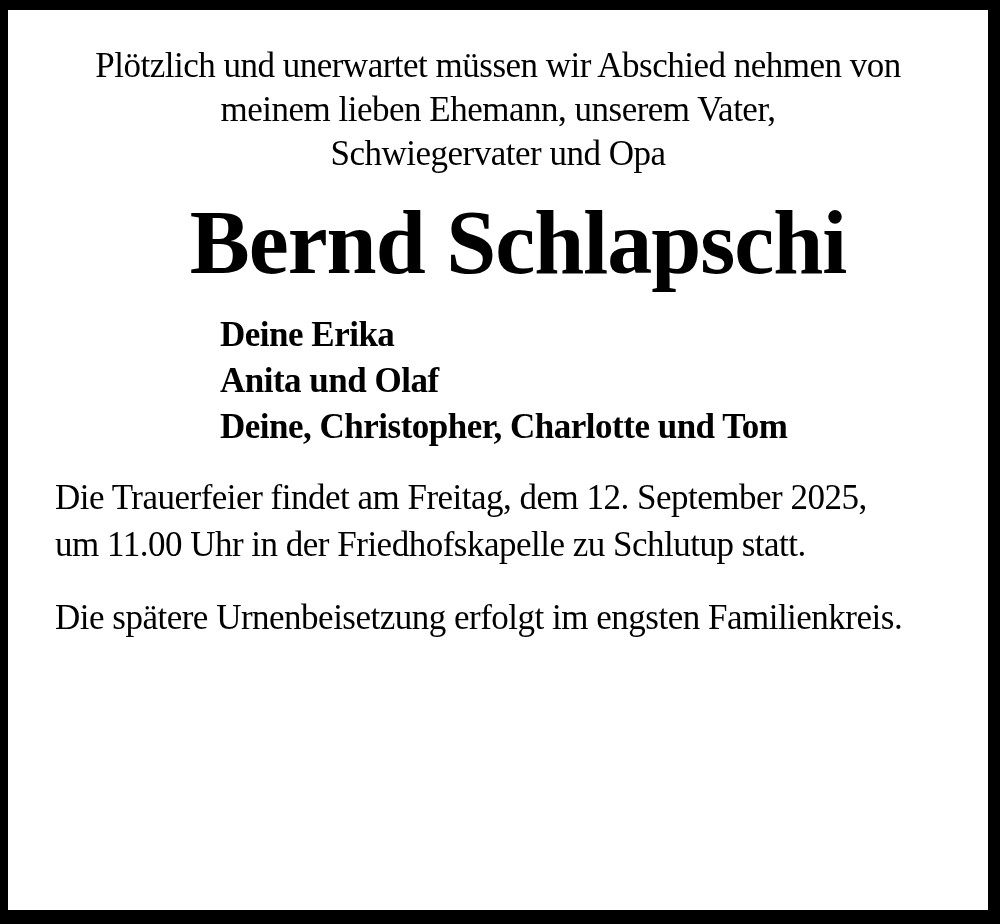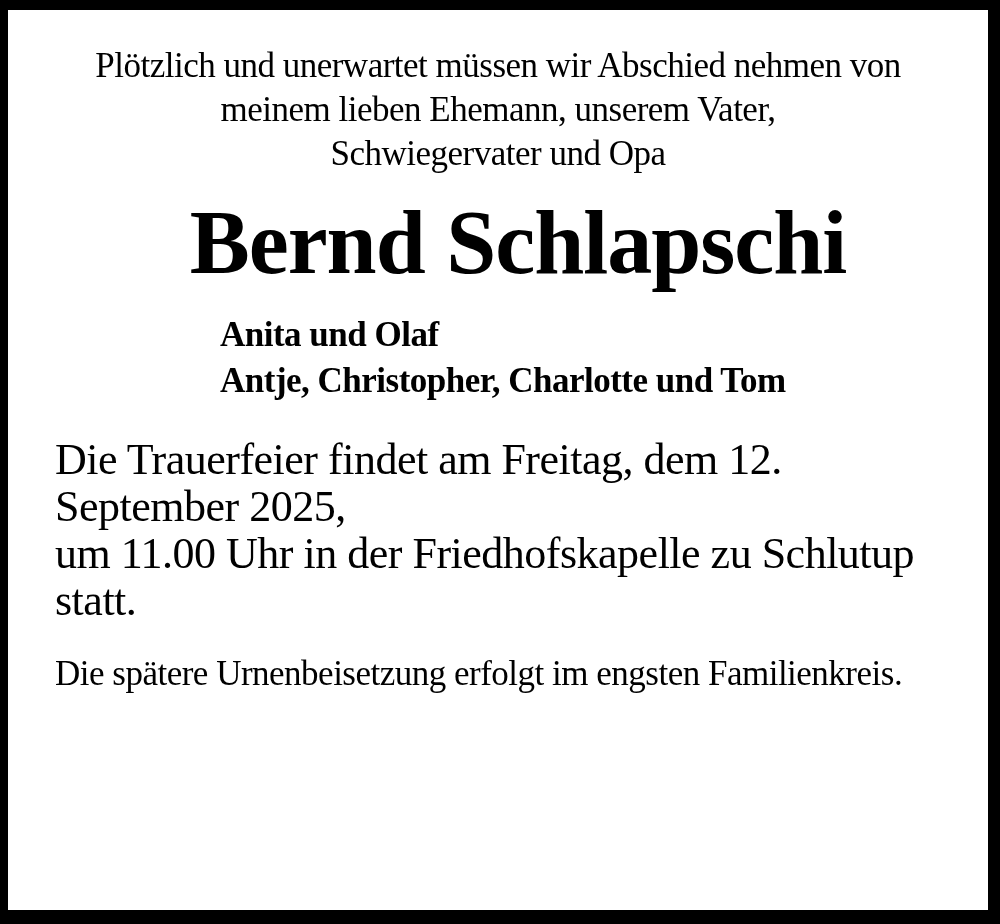--- a/index.html
+++ b/index.html
@@ -60,23 +60,23 @@
     letter-spacing: -0.5px;
   }
   .family {
     margin: 24px 0 0 212px;
     font-size: 35px;
     line-height: 46px;
     font-weight: bold;
     letter-spacing: -0.5px;
   }
   .funeral {
-    margin: 32px 0 0 47px;
+    margin: 24px 0 0 47px;
     max-width: 900px;
-    font-size: 44px;
+    font-size: 35px;
     line-height: 47px;
     letter-spacing: -0.5px;
     font-family: Liberation Serif, serif;
   }
   .burial {
     margin: 26px 0 0 47px;
     max-width: 910px;
     font-size: 35px;
     line-height: 47px;
     letter-spacing: -0.5px;
@@ -93,22 +93,23 @@
       <div>Plötzlich und unerwartet müssen wir Abschied nehmen von</div>
       <div>meinem lieben Ehemann, unserem Vater,</div>
       <div>Schwiegervater und Opa</div>
     </div>
 
     <h1 class="deceased-name">Bernd Schlapschi</h1>
 
 
 
     <div class="family">
+      <div>Deine Erika</div>
       <div>Anita und Olaf</div>
-      <div>Antje, Christopher, Charlotte und Tom</div>
+      <div>Deine, Christopher, Charlotte und Tom</div>
     </div>
 
     <div class="funeral">
       <div>Die Trauerfeier findet am Freitag, dem 12. September 2025,</div>
       <div>um 11.00 Uhr in der Friedhofskapelle zu Schlutup statt.</div>
     </div>
 
     <div class="burial">Die spätere Urnenbeisetzung erfolgt im engsten Familienkreis.</div>
 
   </div>

